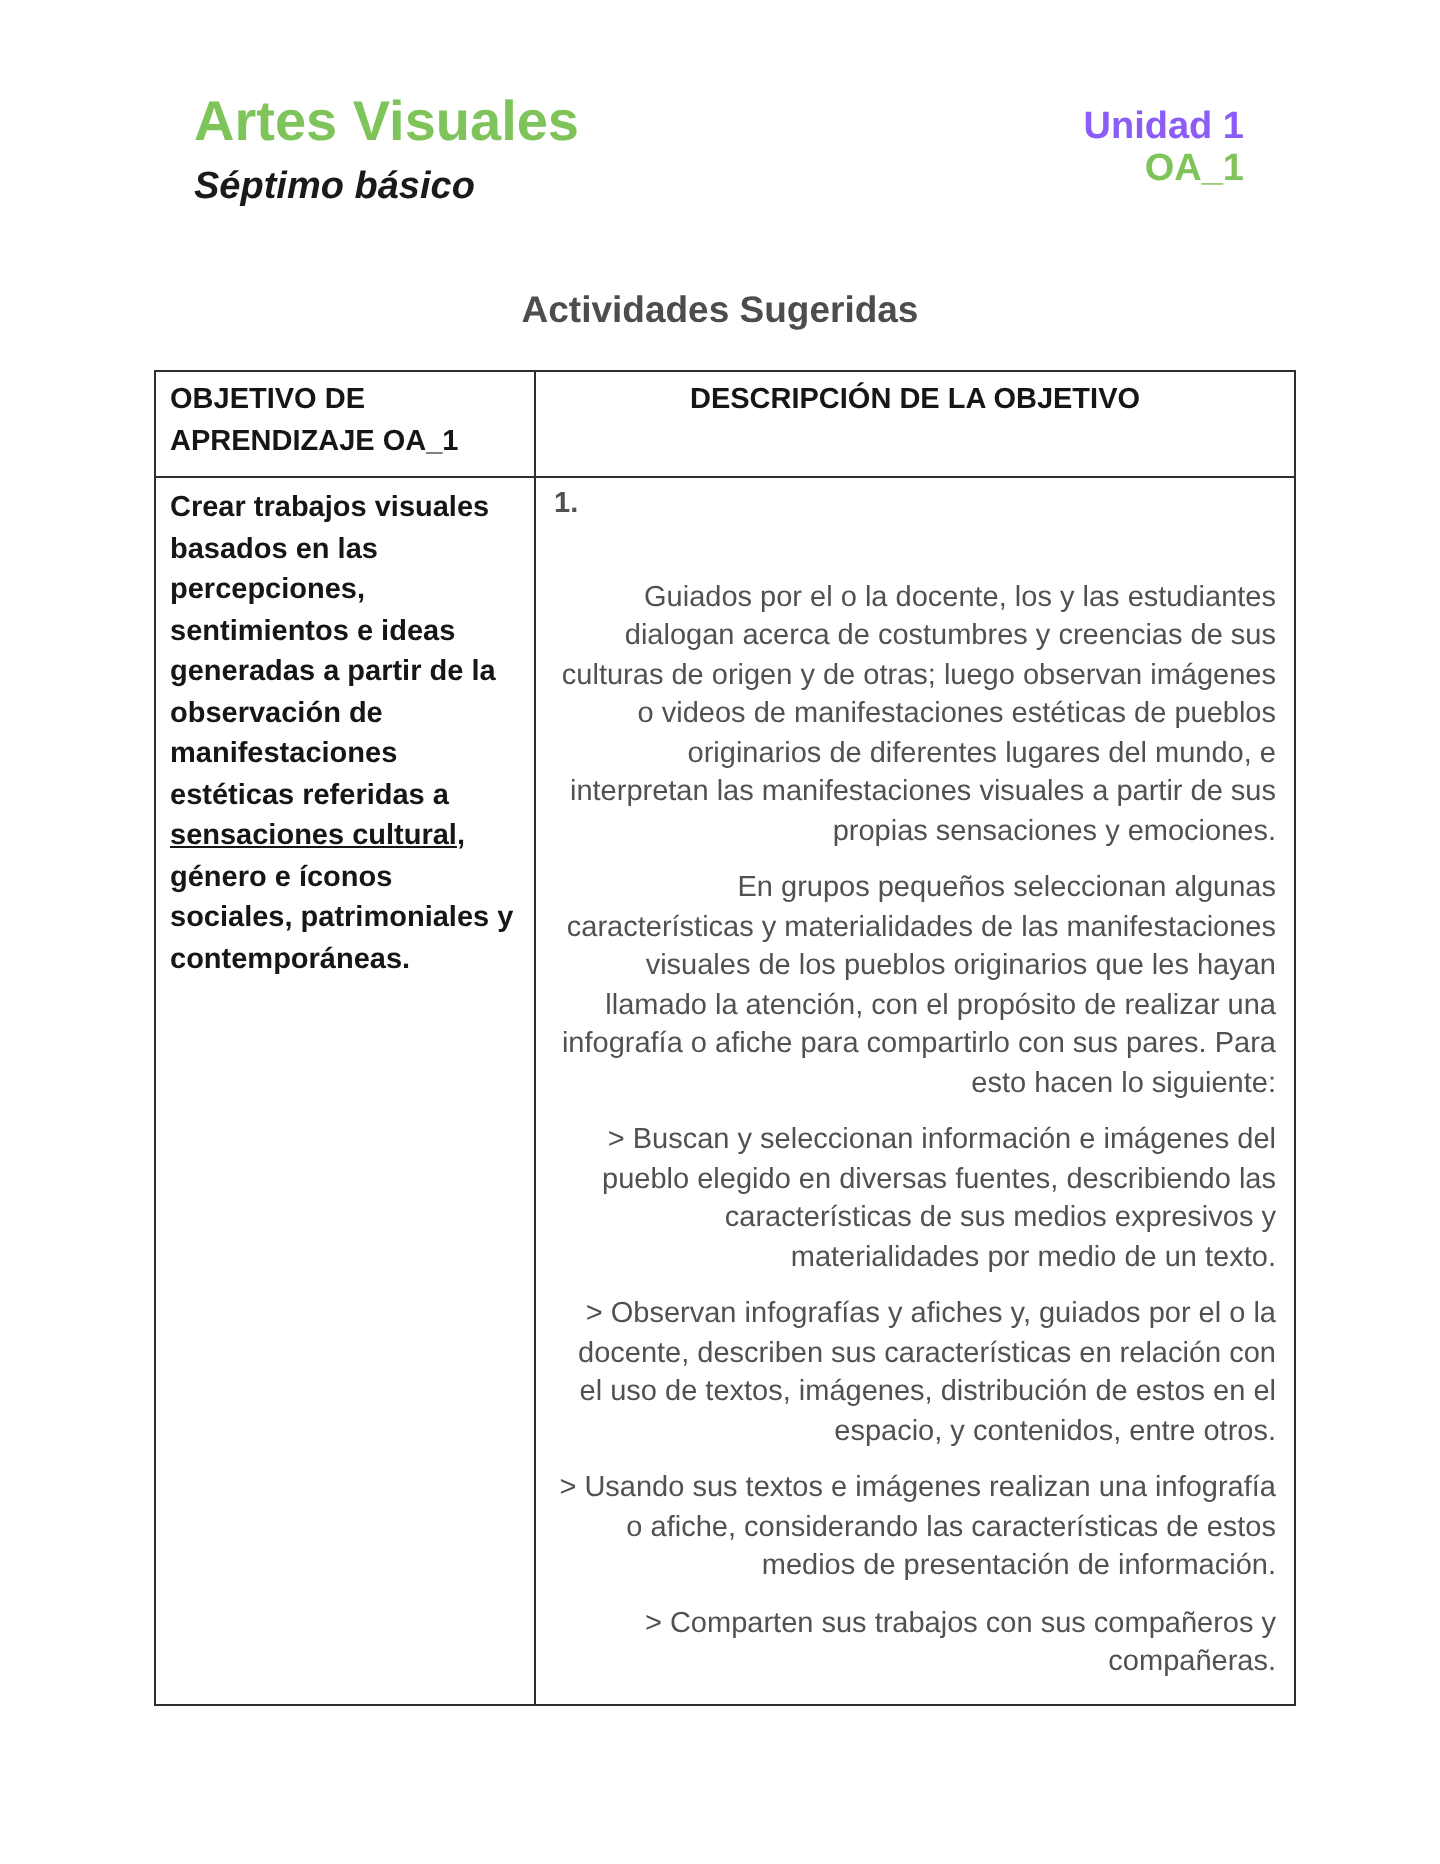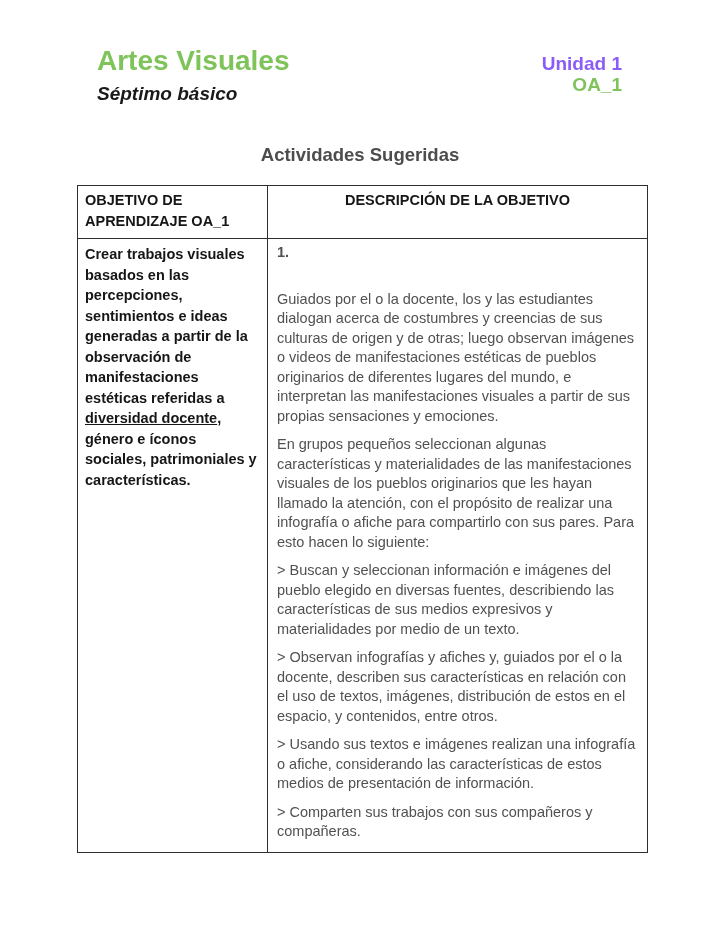--- a/index.html
+++ b/index.html
@@ -84,21 +84,21 @@
   td.activity-cell {
     padding: 4px 9px;
     font-size: 14.5px;
     line-height: 19.5px;
     color: #515153;
     overflow: hidden;
   }
   .activity-clip { height: 599px; overflow: hidden; }
 
   .activity-number { font-weight: bold; margin: 0 0 27px 0; }
-  .activity-clip p.para { margin: 0 0 9px 0; }
+  .activity-clip p.para { margin: 0 0 9px 0; text-align: right; }
   .underlined { text-decoration: underline; }
 </style>
 </head>
 <body>
 
 <div class="page">
 
   <div class="header-left">
     <div class="subject-title accent" style="color: rgb(127, 196, 90);">Artes Visuales</div>
     <div class="grade-title">Séptimo básico</div>
@@ -118,21 +118,21 @@
     </colgroup>
     <thead>
       <tr>
         <th class="objective-header">OBJETIVO DE APRENDIZAJE OA_1</th>
         <th class="description-header">DESCRIPCIÓN DE LA OBJETIVO</th>
       </tr>
     </thead>
     <tbody>
       <tr>
         <td class="objective-cell">
-          <span>Crear trabajos visuales basados en las percepciones, sentimientos e ideas generadas a partir de la observación de manifestaciones estéticas referidas a </span><span class="underlined">diversidad docente</span><span>, género e íconos sociales, patrimoniales y características.</span>
+          <span>Crear trabajos visuales basados en las percepciones, sentimientos e ideas generadas a partir de la observación de manifestaciones estéticas referidas a </span><span class="underlined">sensaciones cultural</span><span>, género e íconos sociales, patrimoniales y contemporáneas.</span>
         </td>
         <td class="activity-cell">
           <div class="activity-clip">
             <p class="activity-number">1.</p>
             <p class="para">Guiados por el o la docente, los y las estudiantes dialogan acerca de costumbres y creencias de sus culturas de origen y de otras; luego observan imágenes o videos de manifestaciones estéticas de pueblos originarios de diferentes lugares del mundo, e interpretan las manifestaciones visuales a partir de sus propias sensaciones y emociones.</p>
             <p class="para">En grupos pequeños seleccionan algunas características y materialidades de las manifestaciones visuales de los pueblos originarios que les hayan llamado la atención, con el propósito de realizar una infografía o afiche para compartirlo con sus pares. Para esto hacen lo siguiente:</p>
             <p class="para">&gt; Buscan y seleccionan información e imágenes del pueblo elegido en diversas fuentes, describiendo las características de sus medios expresivos y materialidades por medio de un texto.</p>
             <p class="para">&gt; Observan infografías y afiches y, guiados por el o la docente, describen sus características en relación con el uso de textos, imágenes, distribución de estos en el espacio, y contenidos, entre otros.</p>
             <p class="para">&gt; Usando sus textos e imágenes realizan una infografía o afiche, considerando las características de estos medios de presentación de información.</p>
             <p class="para">&gt; Comparten sus trabajos con sus compañeros y compañeras.</p>

